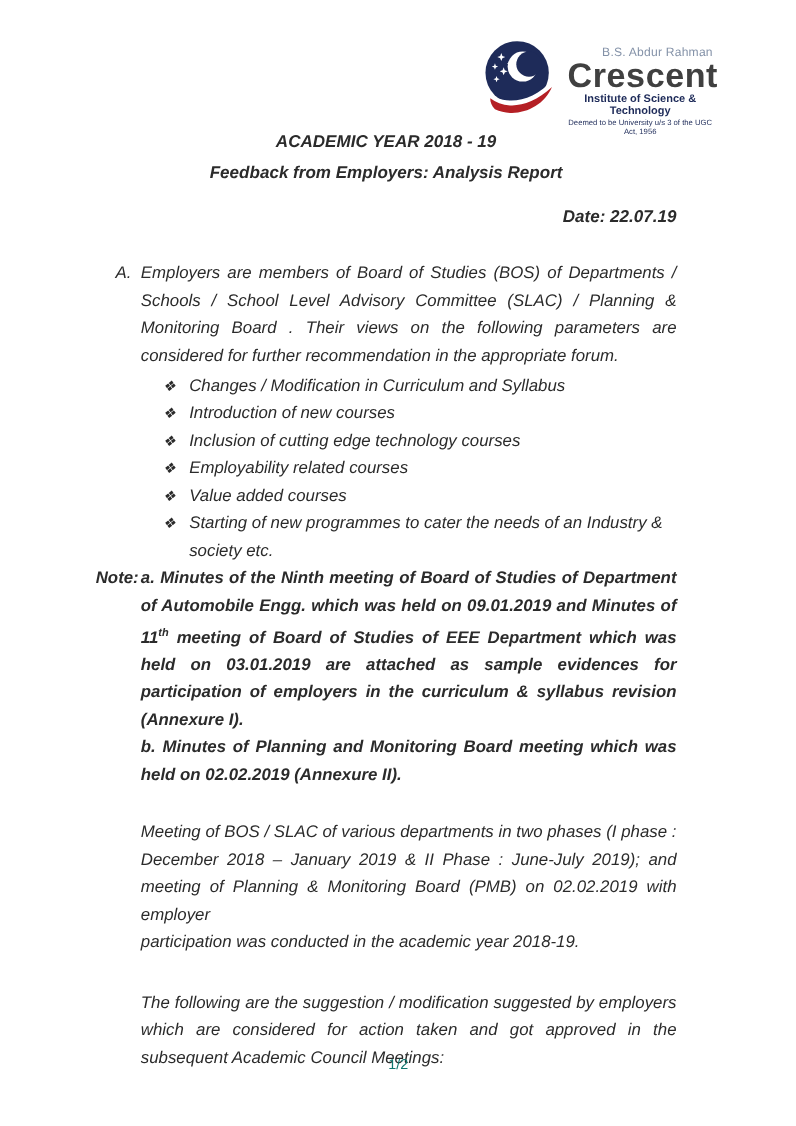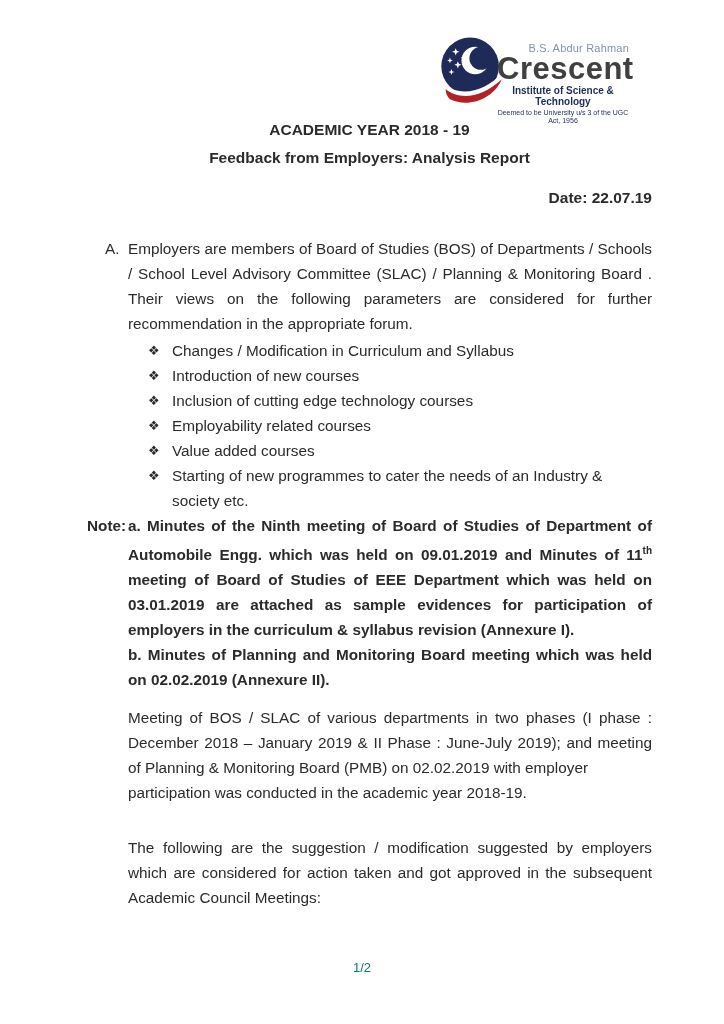--- a/index.html
+++ b/index.html
@@ -1,47 +1,47 @@
 <!DOCTYPE html>
 <html><head>
 <meta charset="utf-8">
 <style>
   html,body { margin:0; padding:0; background:#ffffff; }
   .page {
     position:relative; width:724px; height:1024px; background:#ffffff;
     font-family:"Liberation Sans", sans-serif; color:#2b2b2b; overflow:hidden;
   }
   
-  .logo { position:absolute; top:36px; left:437px; display:flex; align-items:flex-start; }
+  .logo { position:absolute; top:36px; left:437px; display:flex; align-items:flex-start;gap:19px; }
   .logo-icon { width:72px; height:72px; flex:0 0 auto; }
   .logo-textcol { display:flex; flex-direction:column; margin-left:-12px; margin-top:6px; width:132px; }
   .logo-top   { font-size:11px; color:#8492a8; text-align:right; line-height:12px; letter-spacing:0.2px; }
   .logo-name  { font-size:31px; font-weight:bold; color:#404040; line-height:30px; letter-spacing:0.5px; }
   .logo-sub   { font-size:10px; font-weight:bold; color:#1e2b59; text-align:center; line-height:11px; margin-top:1px; }
   .logo-tag   { font-size:7px; color:#1e2b59; text-align:center; line-height:8px; margin-top:2px; }
   
-  .content { padding:0 72px 0 87px; }
+  .content { padding:0 109px 0 87px;font-style:italic; }
   .title1 { margin:0; padding-top:120px; text-align:center; font-size:15.5px; font-weight:bold; line-height:20px; }
   .title2 { margin:8px 0 0 0; text-align:center; font-size:15.5px; font-weight:bold; line-height:20px; }
   .date-line { margin:20px 0 0 0; text-align:right; font-size:15.5px; font-weight:bold; line-height:20px; }
   .para { font-size:15.3px; line-height:25px; text-align:justify; margin:0; }
   .item-a { display:flex; margin-top:28px; }
   .item-a-label { flex:0 0 23px; margin-left:18px; font-size:15.3px; line-height:25px; }
   .item-a .para { flex:1; }
   .bullet-list { list-style:none; margin:2px 0 0 61px; padding:0; }
   .bullet-list li { display:flex; font-size:15.3px; line-height:25px; }
   .bullet-glyph { flex:0 0 24px; font-size:13px; }
   .bullet-text { flex:1; }
   .note { display:flex; font-weight:bold; margin-top:0; }
   .note-label { flex:0 0 41px; font-size:15.3px; line-height:25px; }
   .note-body { flex:1; }
   .note-body .para { font-weight:bold; }
   .note-body sup { font-size:10px; font-weight:bold; }
   .indented { margin-left:41px; }
-  .para-meeting { margin-top:13px; white-space:pre-line; }
+  .para-meeting { margin-top:27px; white-space:pre-line; }
   .para-following { margin-top:30px; }
   .page-number { position:absolute; top:960px; left:0; width:100%; text-align:center; font-size:13px; color:#0f766e; }
 </style>
 </head>
 <body>
 
 <div class="page">
 
   <div class="logo">
     <div class="logo-icon">

